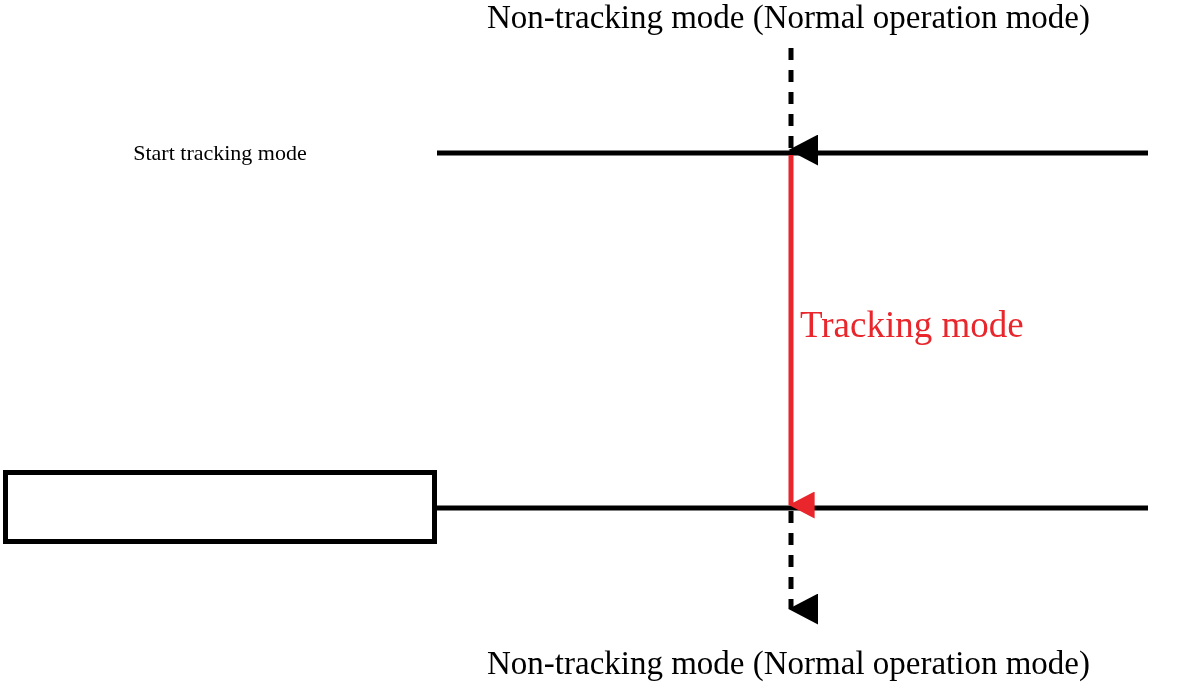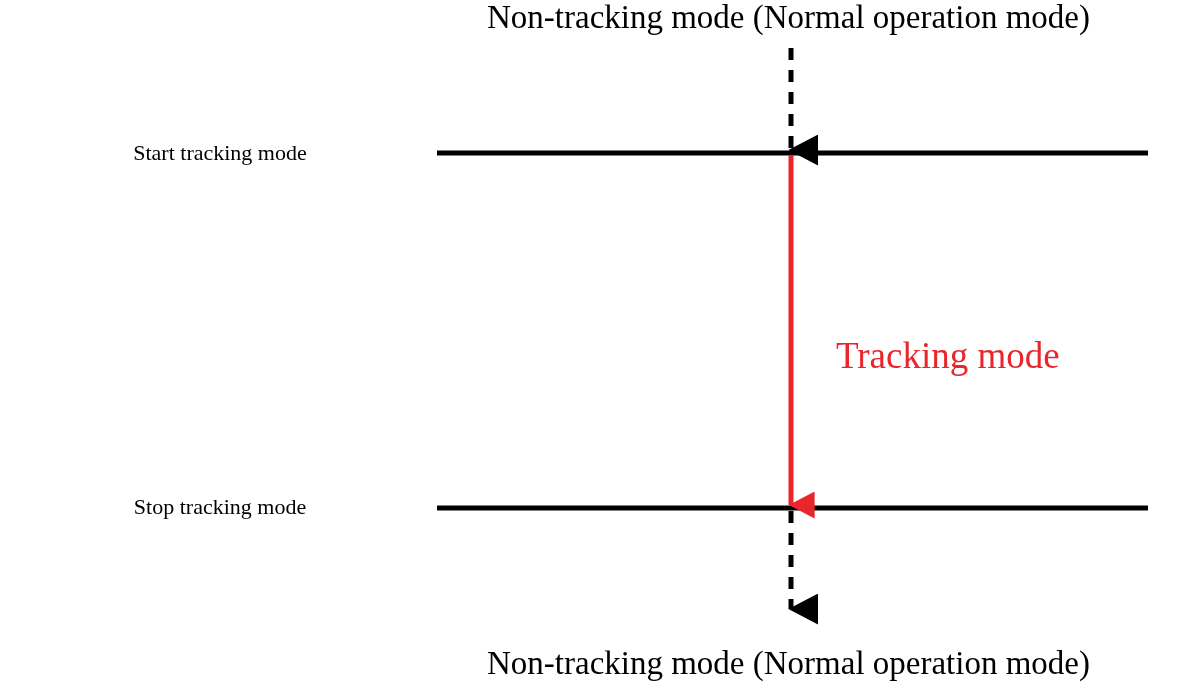--- a/index.html
+++ b/index.html
@@ -35,24 +35,23 @@
     left: 487px;
     top: 1px;
     font-size: 33px;
   }
   #label-bottom {
     left: 487px;
     top: 647px;
     font-size: 33px;
   }
   #label-tracking-mode {
-    left: 836px;
+    left: 800px;
     top: 306px;
     font-size: 37px;
-    margin-top: 31px;
   }
   .box {
     position: absolute;
     box-sizing: border-box;
     background: #ffffff;
     display: flex;
     align-items: center;
     justify-content: center;
   }
   .box-text {
@@ -105,19 +104,16 @@
   </svg>
 
   <div class="label" id="label-top">Non-tracking mode (Normal operation mode)</div>
 
   <div class="box" id="box-start">
     <span class="box-text">Start tracking mode</span>
   </div>
 
   <div class="label" id="label-tracking-mode" style="color: rgb(232, 38, 44);">Tracking mode</div>
 
-  <div class="box" id="box-stop">
-    <span class="box-text">Stop tracking mode</span>
-  </div>
 
   <div class="label" id="label-bottom">Non-tracking mode (Normal operation mode)</div>
 
 </div>
 
 </body></html>

